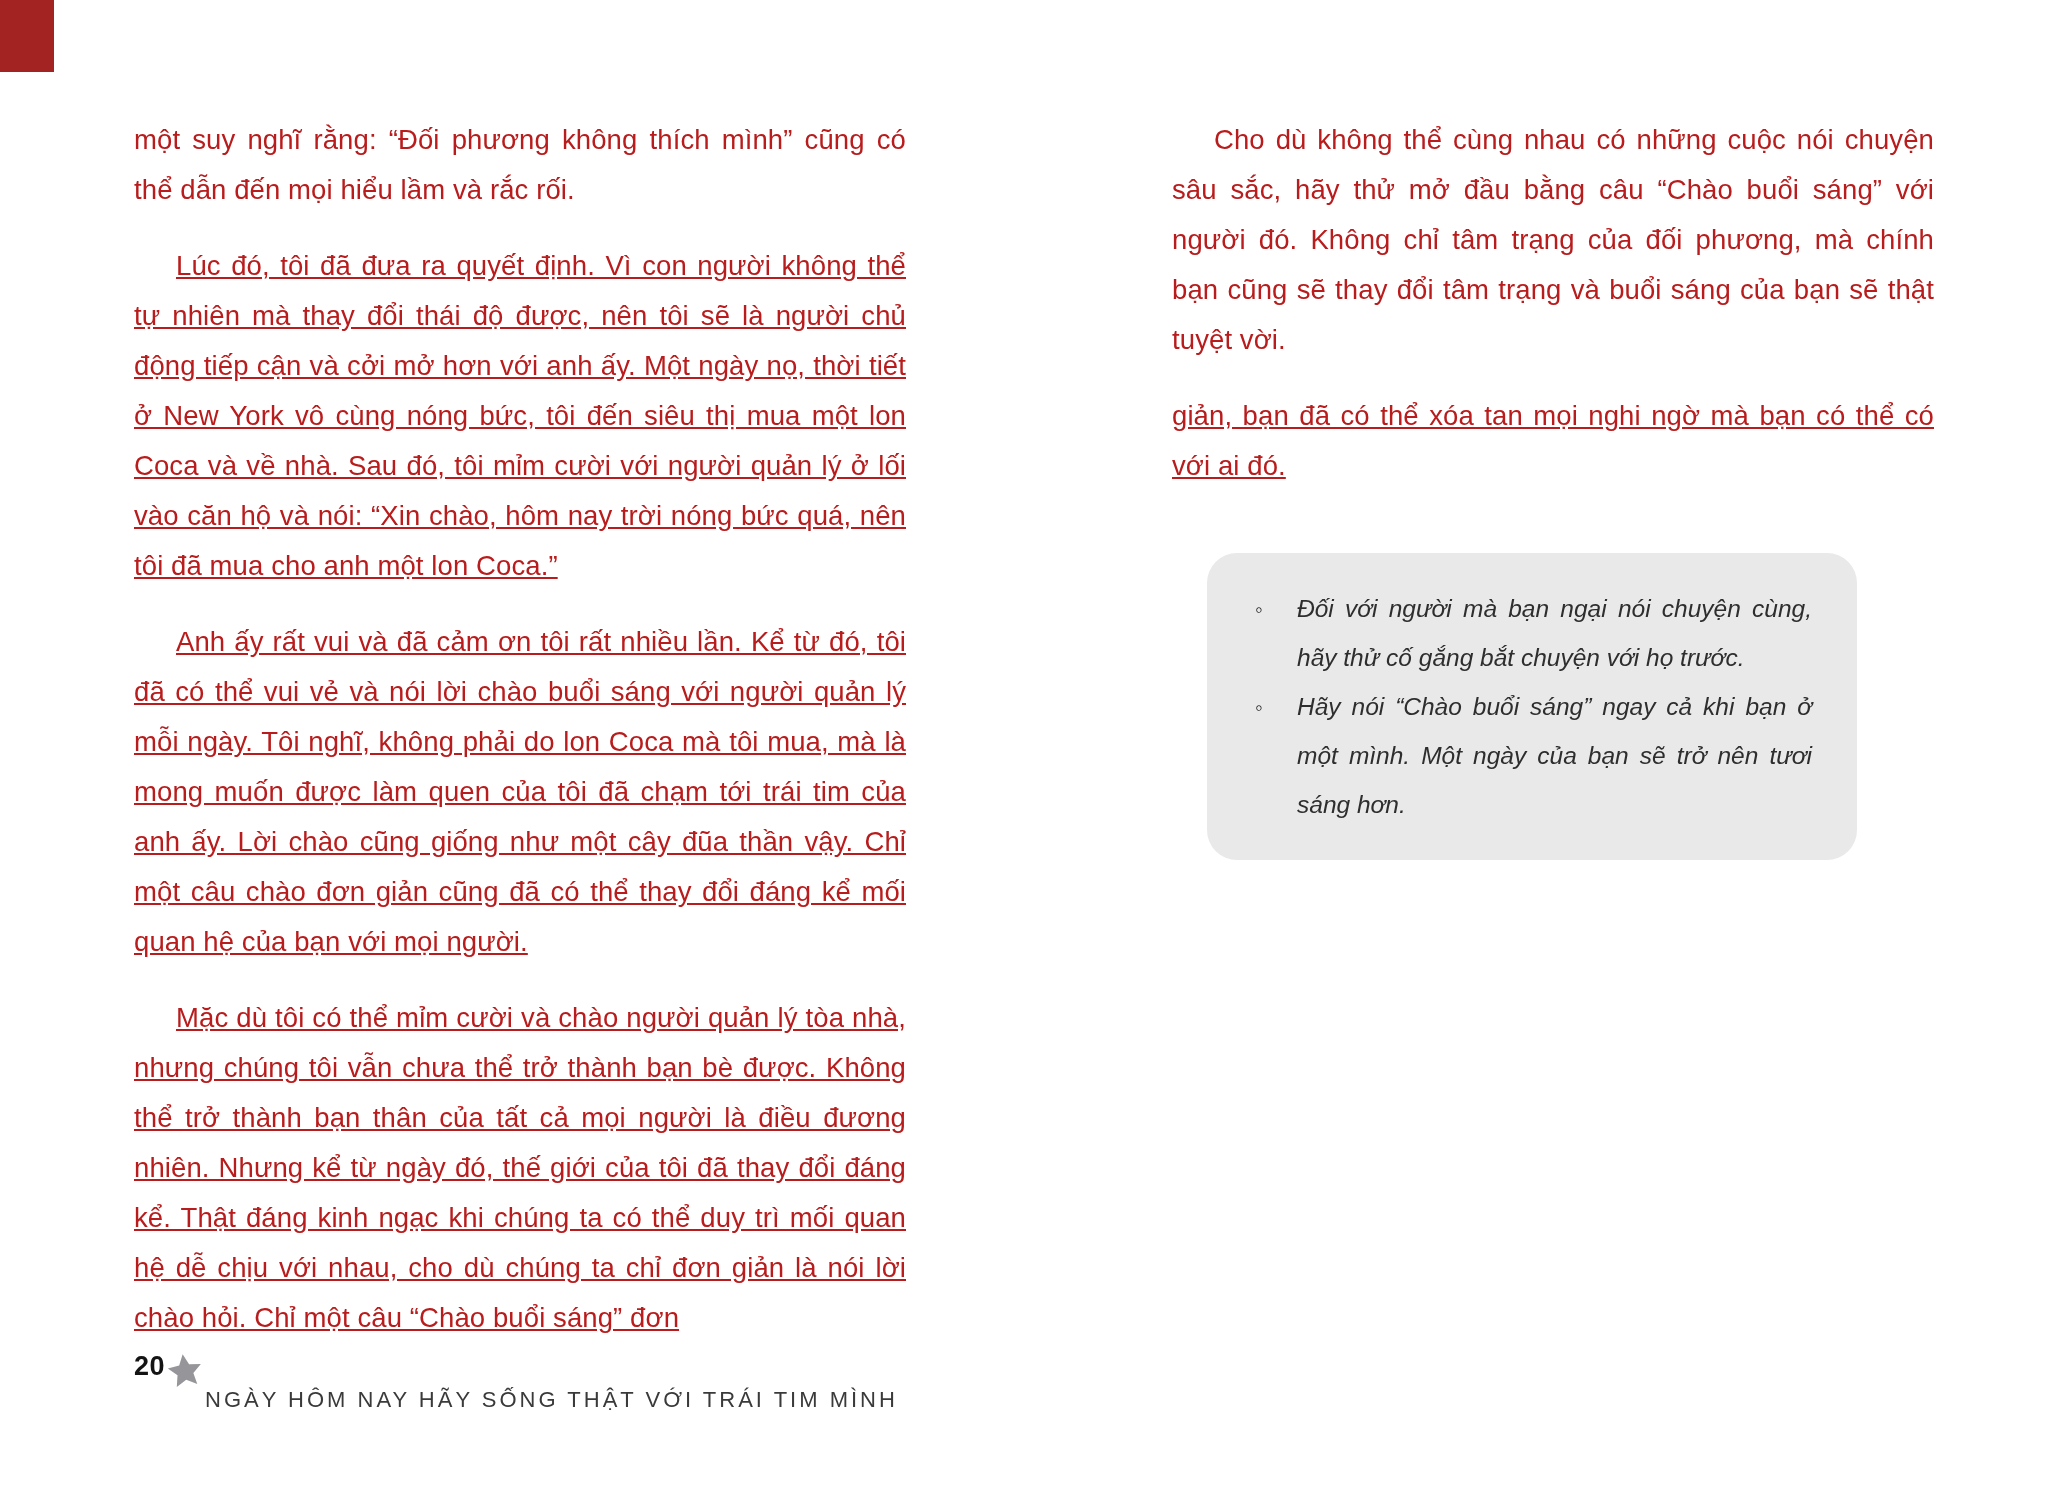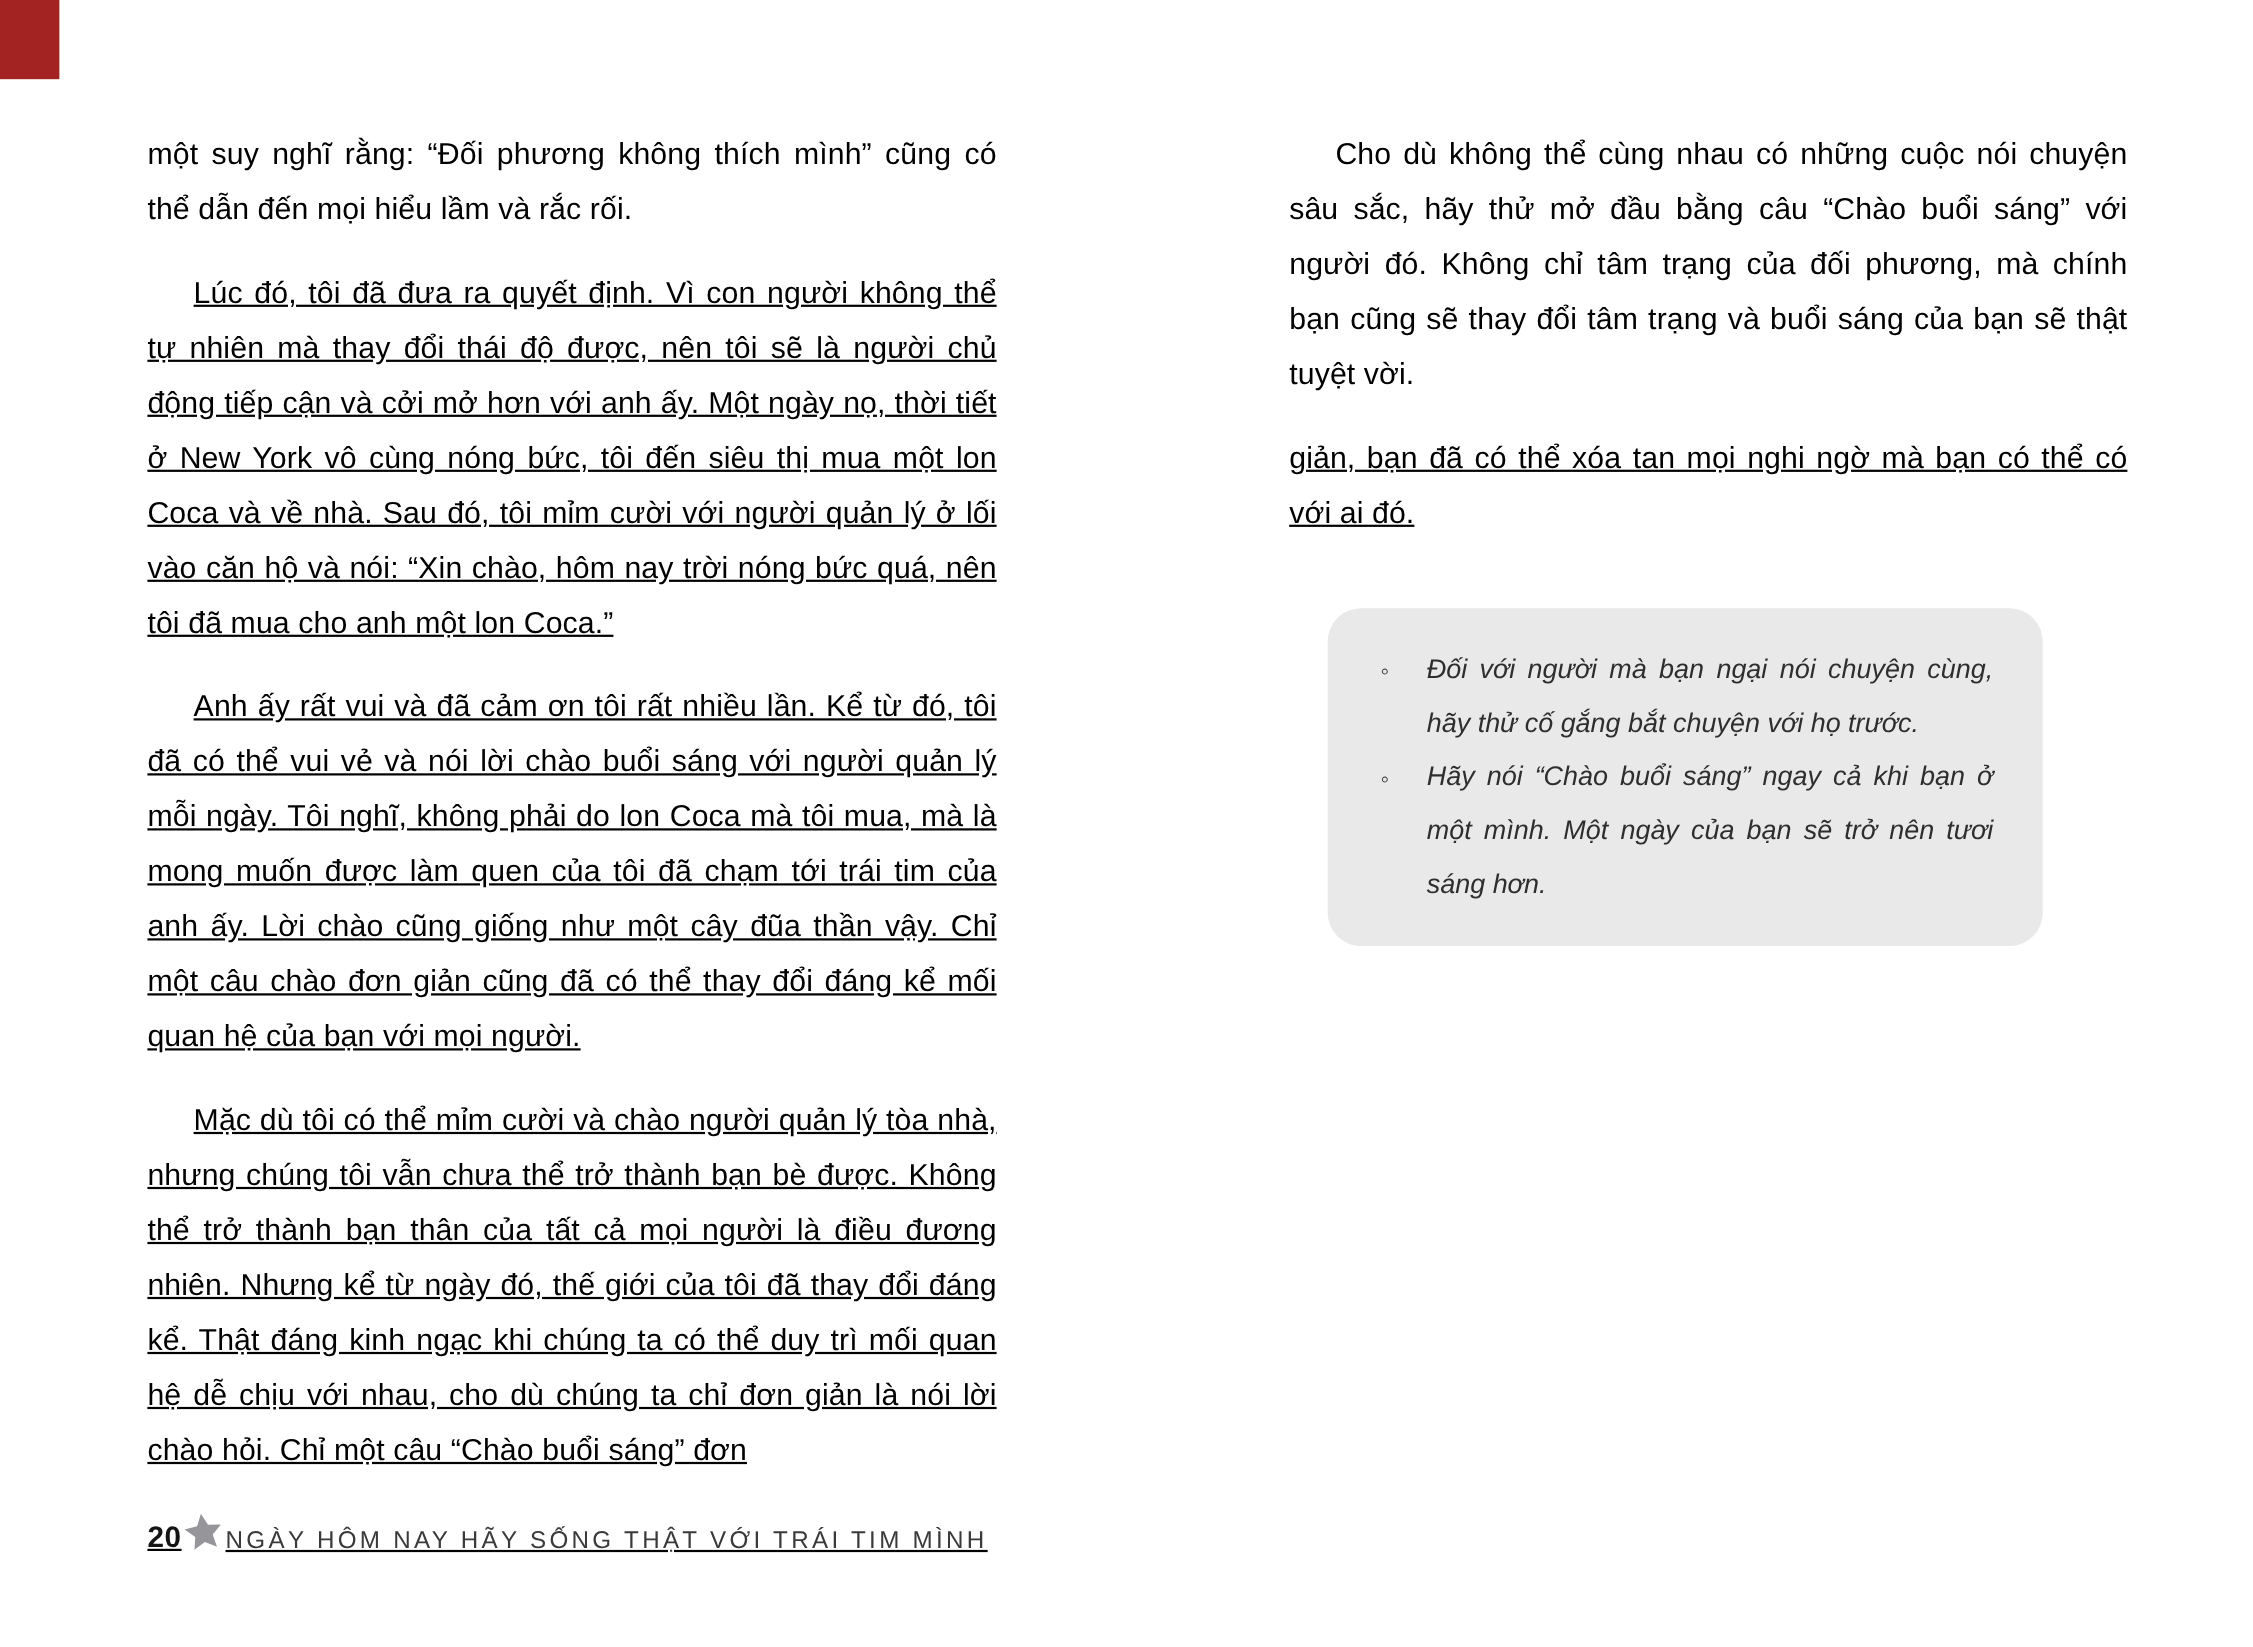--- a/index.html
+++ b/index.html
@@ -28,21 +28,21 @@
     position: absolute;
     top: 115px;
   }
   .page.left  { left: 134px;  width: 772px; }
   .page.right { left: 1172px; width: 762px; }
 
   .para {
     margin: 0;
     font-size: 27.5px;
     line-height: 50px;
-    color: #000000;
+    color: #b91c1c;
     text-align: justify;
     letter-spacing: 0.1px;
   }
   .para.indent { text-indent: 42px; }
   .para + .para { margin-top: 26px; text-decoration: underline; }
 
   .callout {
     box-sizing: border-box;
     margin: 62px 0 0 35px;
     width: 650px;
@@ -77,22 +77,21 @@
     left: 134px;
     right: 103px;
     top: 1360px;
     height: 44px;
     display: flex;
     justify-content: space-between;
     align-items: center;
   }
   .footer-group {
     display: flex;
-    align-items: flex-end;
-    text-decoration: underline;
+    align-items: flex-start;
   }
   .pagenum {
     font-weight: bold;
     font-size: 27px;
     color: #141414;
     letter-spacing: 0.5px;
   }
   .running-title {
     font-size: 22px;
     letter-spacing: 3px;

